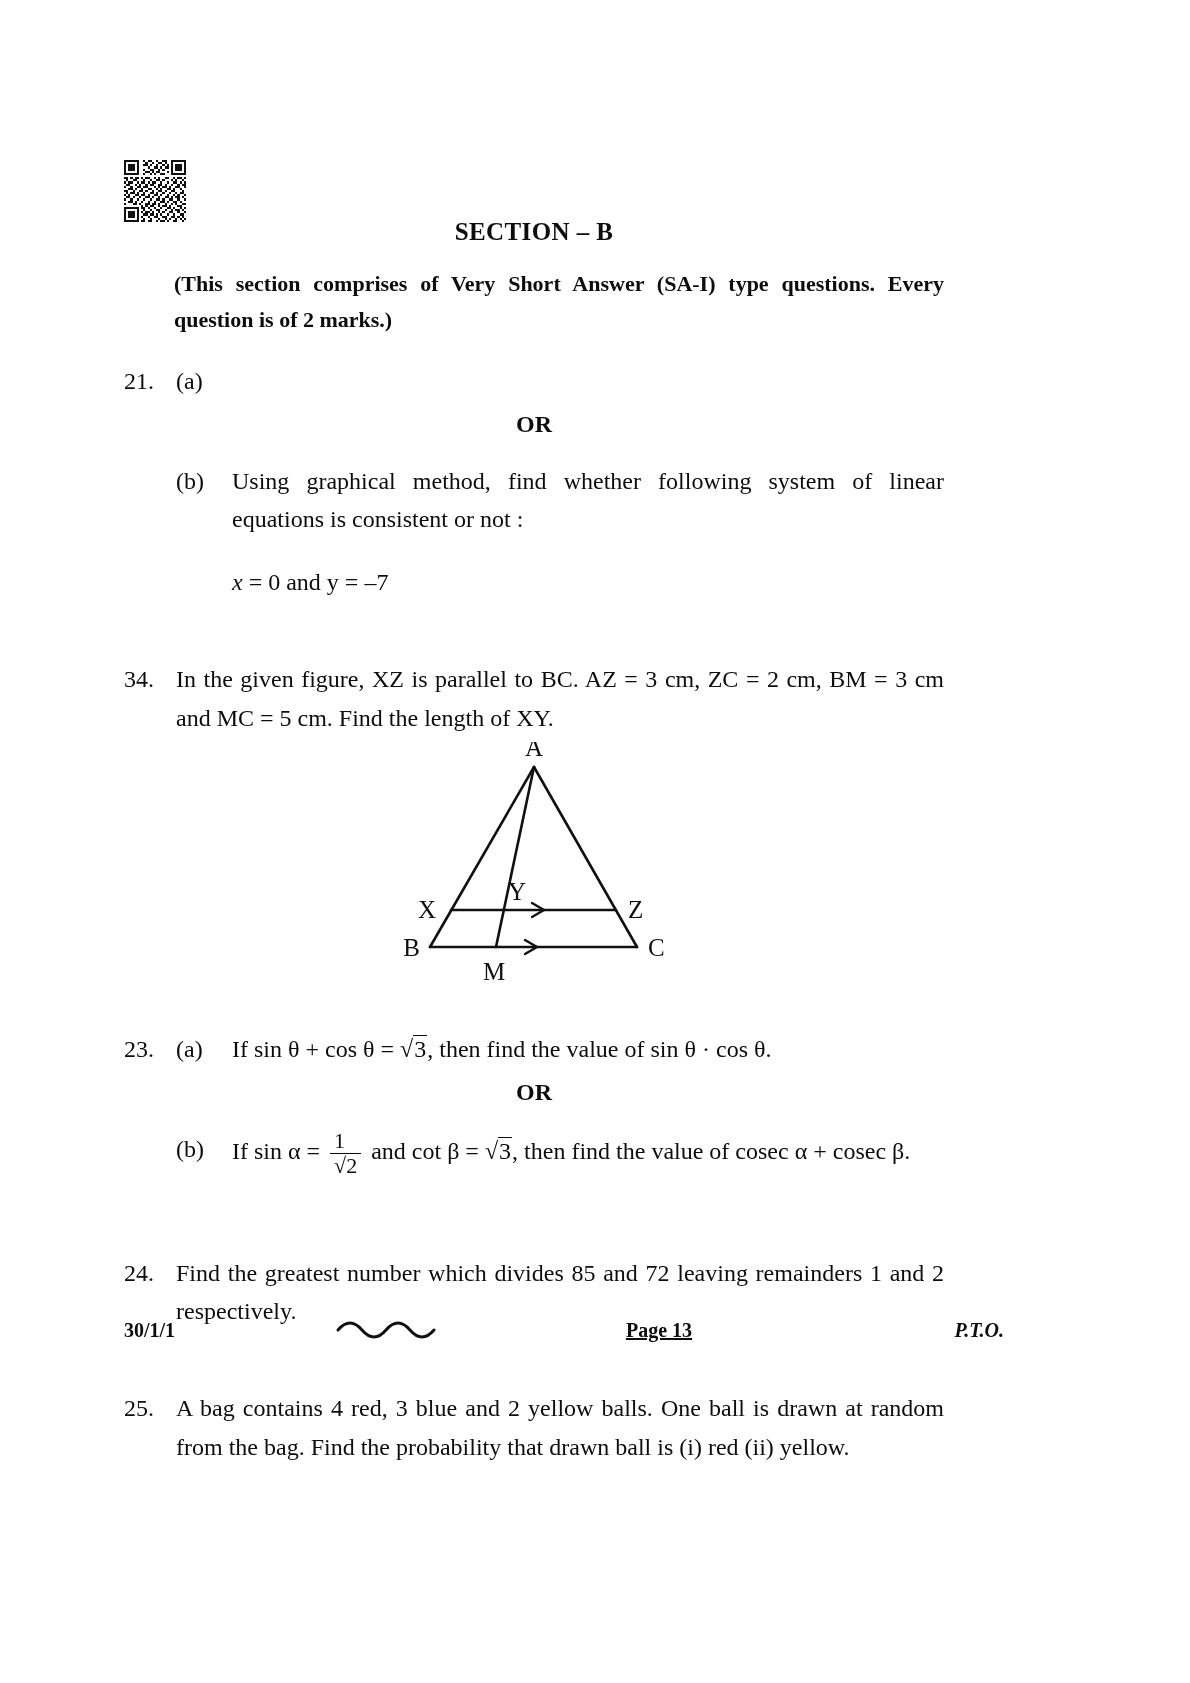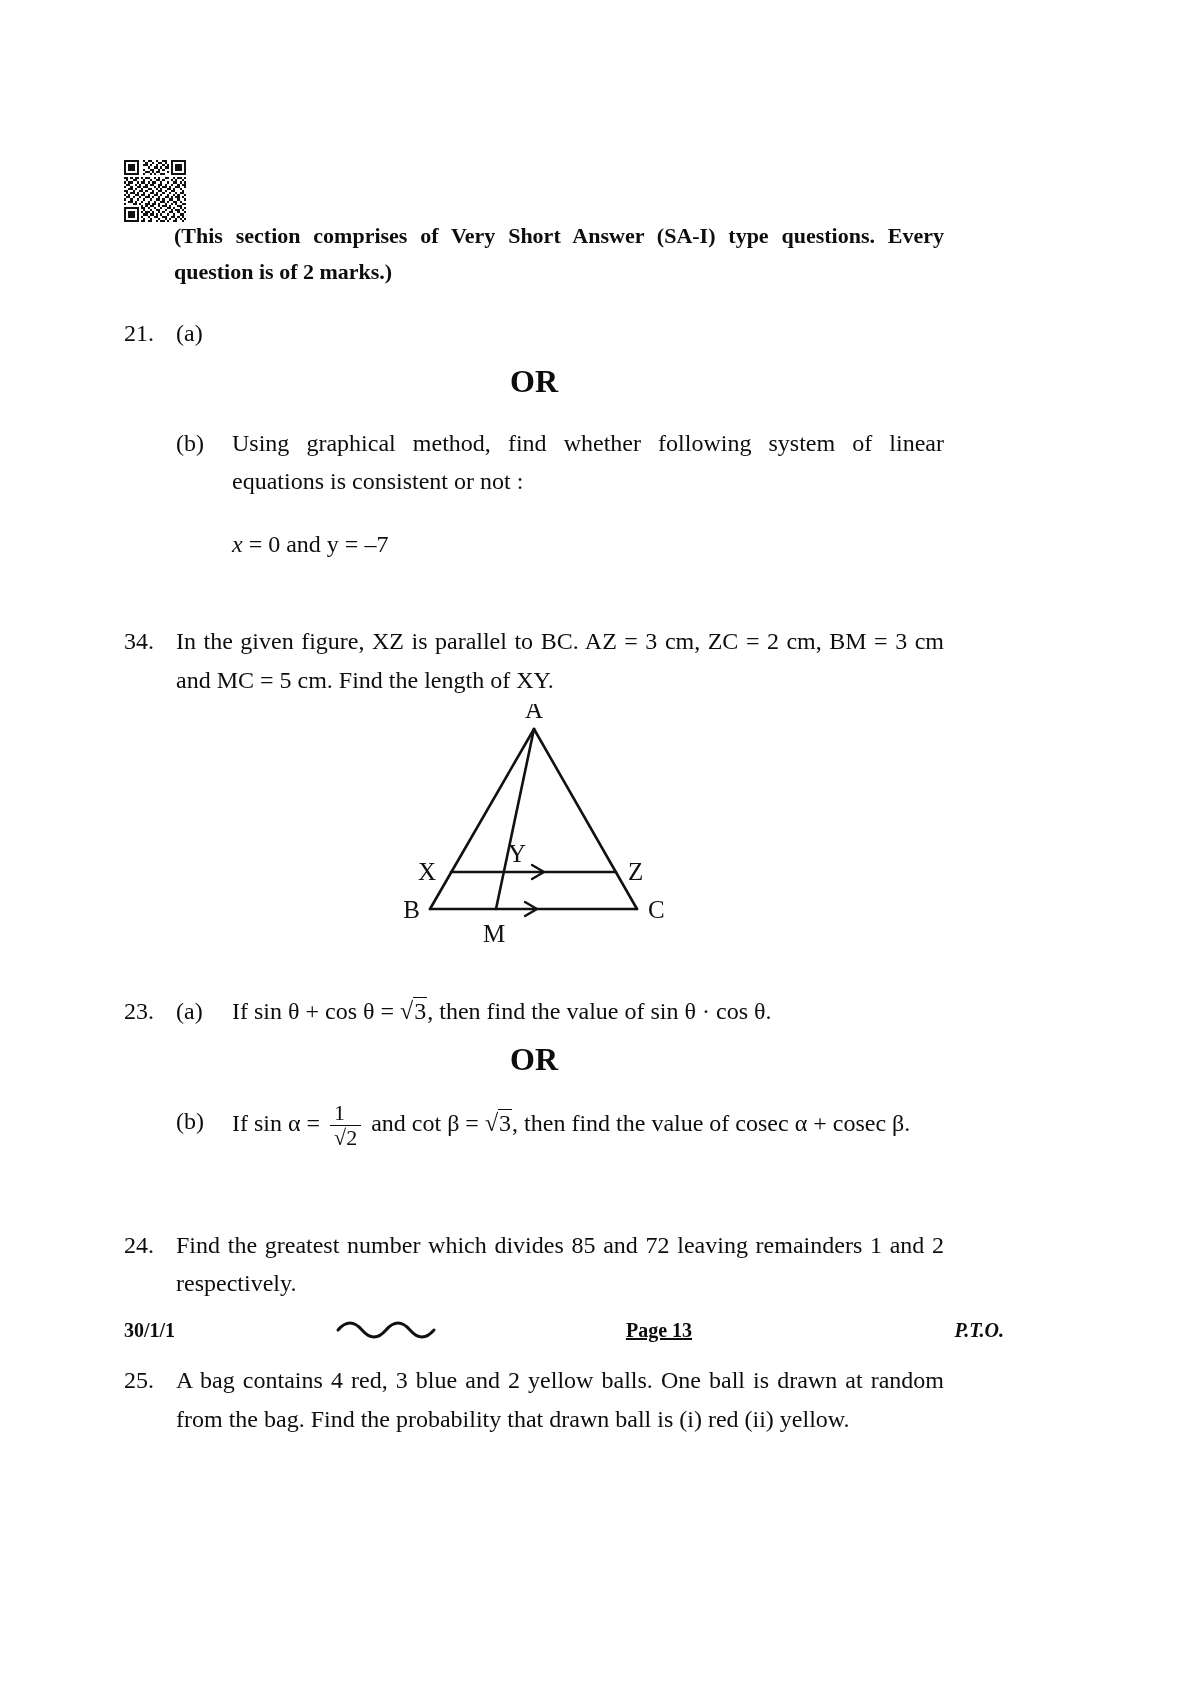--- a/index.html
+++ b/index.html
@@ -79,21 +79,21 @@
   .q-body {
     flex: 1 1 auto;
     text-align: justify;
     text-align-last: left;
   }
   .q-body.nojust { text-align: left; }
 
   .or {
     text-align: center;
     font-weight: bold;
-    font-size: 32px;
+    font-size: 24px;
     margin: 10px 0 10px 0;
   }
 
   .sp-sm { height: 14px; }
   .sp-md { height: 34px; }
   .sp-lg { height: 52px; }
 
   i.var { font-style: italic; }
 
   
@@ -387,20 +387,21 @@
           <rect x="17" y="28" width="2" height="1"></rect>
         <rect x="20" y="28" width="1" height="1"></rect>
           <rect x="23" y="28" width="2" height="1"></rect>
           <rect x="27" y="28" width="1" height="1"></rect>
       </g>
     </svg>
   </div>
 
   <div class="content">
 
+    <div class="section-title">SECTION – B</div>
 
     <div class="section-intro">(This section comprises of Very Short Answer (SA-I) type questions. Every question is of 2 marks.)</div>
 
     <div class="q">
       <div class="q-num">21.</div>
       <div class="q-sub">(a)</div>
     </div>
 
     <div class="or">OR</div>
 

